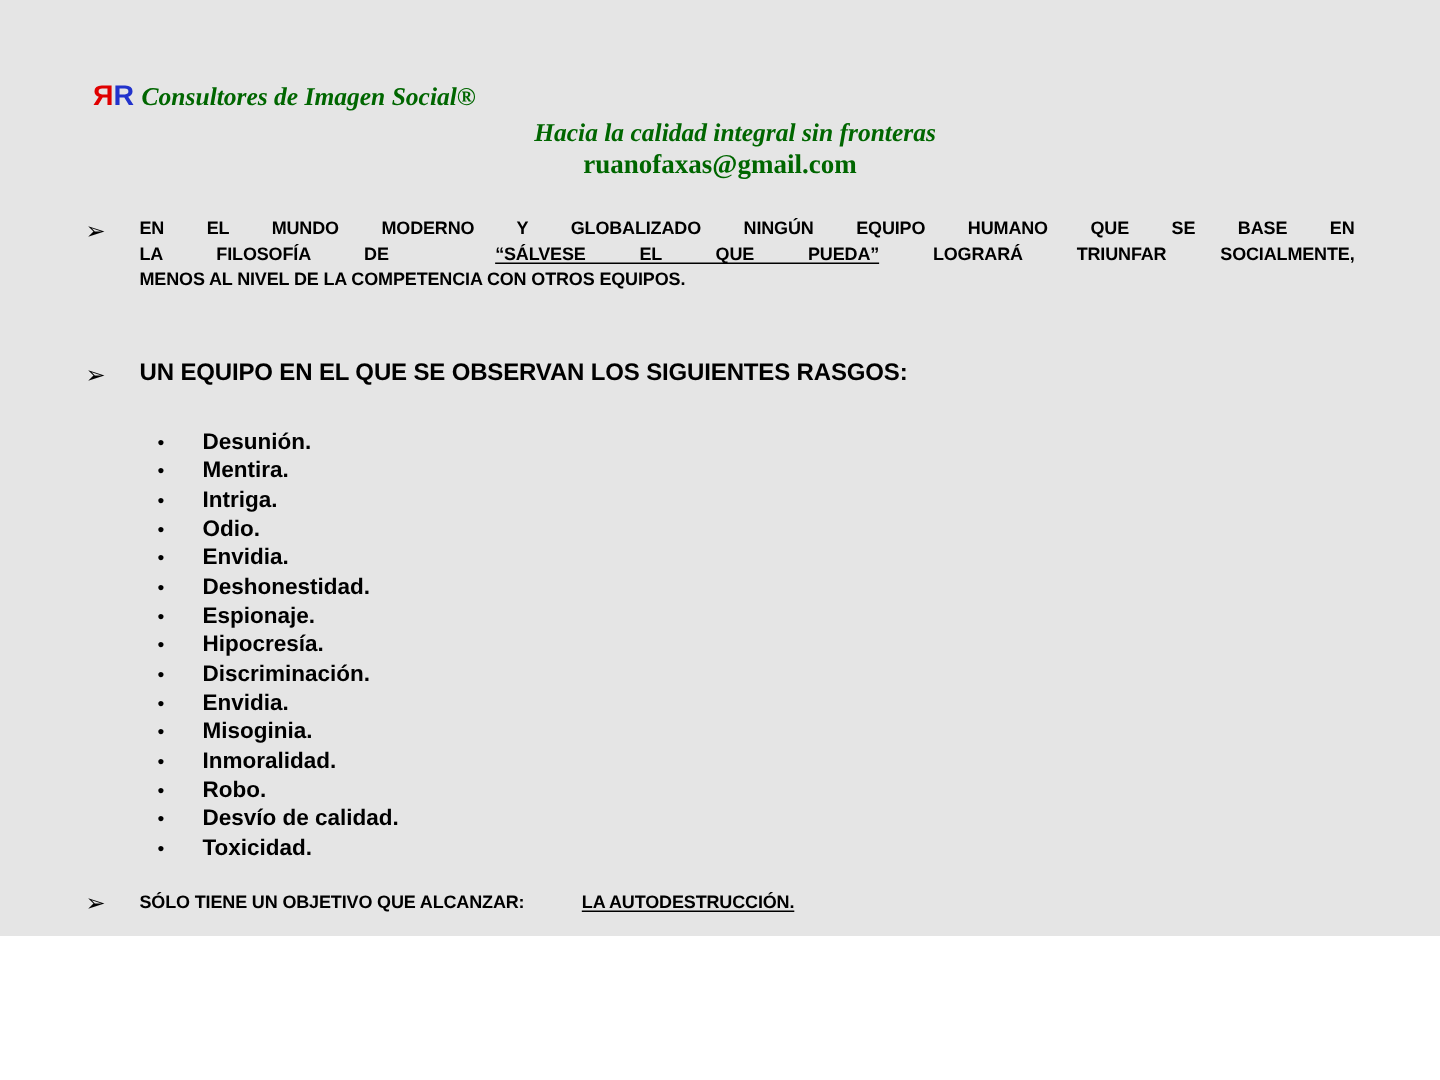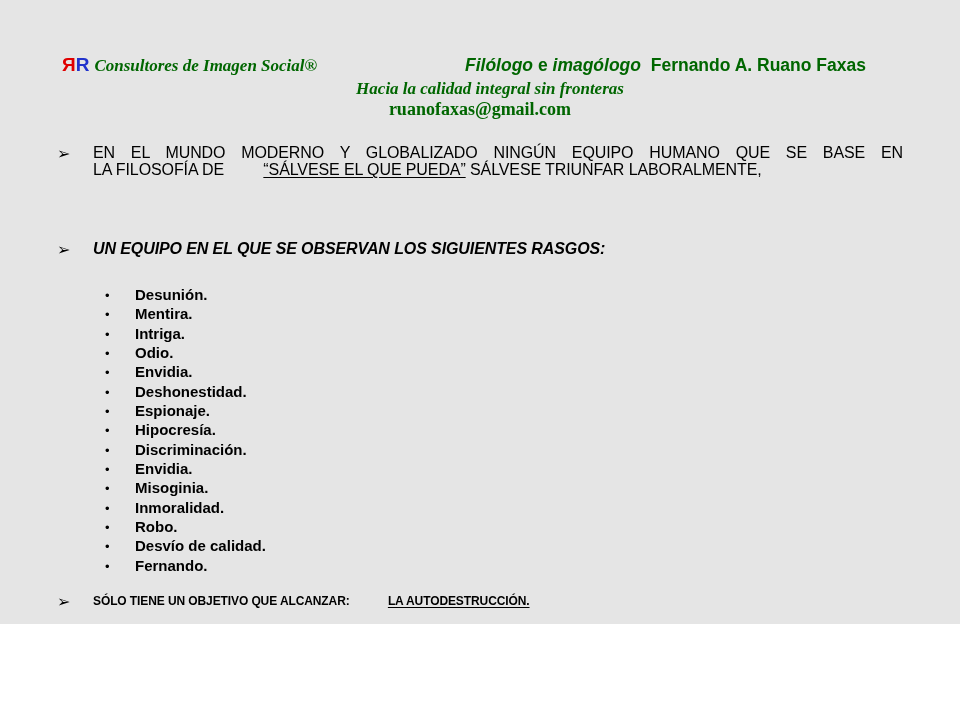--- a/index.html
+++ b/index.html
@@ -48,30 +48,29 @@
   .arrow {
     position: absolute; left: 57px;
     font-size: 16px; line-height: 17px; color: #000000;
     font-family: "DejaVu Sans", sans-serif;
   }
   .arrow-1 { top: 145px; }
   .arrow-2 { top: 241px; }
   .arrow-3 { top: 593px; }
   .p1 {
     position: absolute; left: 93px; top: 144px; width: 810px;
-    font-size: 16px; font-weight: normal; line-height: 17.2px;
+    font-size: 12px; font-weight: bold; line-height: 17.2px;
     letter-spacing: -0.1px;
   }
   .p1 .pline { text-align: justify; text-align-last: justify; white-space: nowrap; }
   .p1 .pline:last-child { text-align-last: left; }
   .p2 {
     position: absolute; left: 93px; top: 240px;
     font-size: 16px; font-weight: bold; line-height: 18px;
     letter-spacing: -0.1px;
-    font-style: italic;
   }
   .traits {
     position: absolute; left: 105px; top: 285px;
   }
   .trait-row { display: flex; align-items: baseline; height: 19.35px; }
   .trait-dot { width: 30px; font-size: 13px; line-height: 19px; }
   .trait-text { font-size: 15px; font-weight: bold; line-height: 19px; }
   .p3 {
     position: absolute; left: 93px; top: 592px;
     font-size: 12px; font-weight: bold; line-height: 18px;
@@ -80,33 +79,33 @@
   .u { text-decoration: underline; text-underline-offset: 2px; margin-left: 35px; }
   .i { font-style: italic; }
 </style>
 </head>
 <body>
 
 <div class="slide">
 
   <div class="brand-line"><span class="logo-ya">Я</span><span class="logo-r">R</span><span class="brand-text">Consultores de Imagen Social®</span></div>
 
-  <div class="title-right"><span class="i">Filólogo</span><span> e </span><span class="i">imagólogo</span><span>  Fernando A. Ruano Faxas</span></div>
 
   <div class="tagline">Hacia la calidad integral sin fronteras</div>
 
   <div class="email">ruanofaxas@gmail.com</div>
 
   <span class="arrow arrow-1">➢</span>
   <span class="arrow arrow-2">➢</span>
   <span class="arrow arrow-3">➢</span>
 
   <div class="p1">
       <div class="pline"><span>EN EL MUNDO MODERNO Y GLOBALIZADO NINGÚN EQUIPO HUMANO QUE SE BASE EN</span></div>
-      <div class="pline"><span>LA FILOSOFÍA DE </span><span class="u">“SÁLVESE EL QUE PUEDA”</span><span> SÁLVESE TRIUNFAR LABORALMENTE,</span></div>
+      <div class="pline"><span>LA FILOSOFÍA DE </span><span class="u">“SÁLVESE EL QUE PUEDA”</span><span> LOGRARÁ TRIUNFAR SOCIALMENTE,</span></div>
+      <div class="pline"><span>MENOS AL NIVEL DE LA COMPETENCIA CON OTROS EQUIPOS.</span></div>
     </div>
 
   <div class="p2">UN EQUIPO EN EL QUE SE OBSERVAN LOS SIGUIENTES RASGOS:</div>
 
   <div class="traits">
 
       <div class="trait-row">
         <span class="trait-dot">•</span>
         <span class="trait-text">Desunión.</span>
       </div>
@@ -171,19 +170,19 @@
         <span class="trait-text">Robo.</span>
       </div>
 
       <div class="trait-row">
         <span class="trait-dot">•</span>
         <span class="trait-text">Desvío de calidad.</span>
       </div>
 
       <div class="trait-row">
         <span class="trait-dot">•</span>
-        <span class="trait-text">Fernando.</span>
+        <span class="trait-text">Toxicidad.</span>
       </div>
     </div>
 
   <div class="p3"><span>SÓLO TIENE UN OBJETIVO QUE ALCANZAR: </span><span class="u">LA AUTODESTRUCCIÓN.</span></div>
 
 </div>
 
 </body></html>

